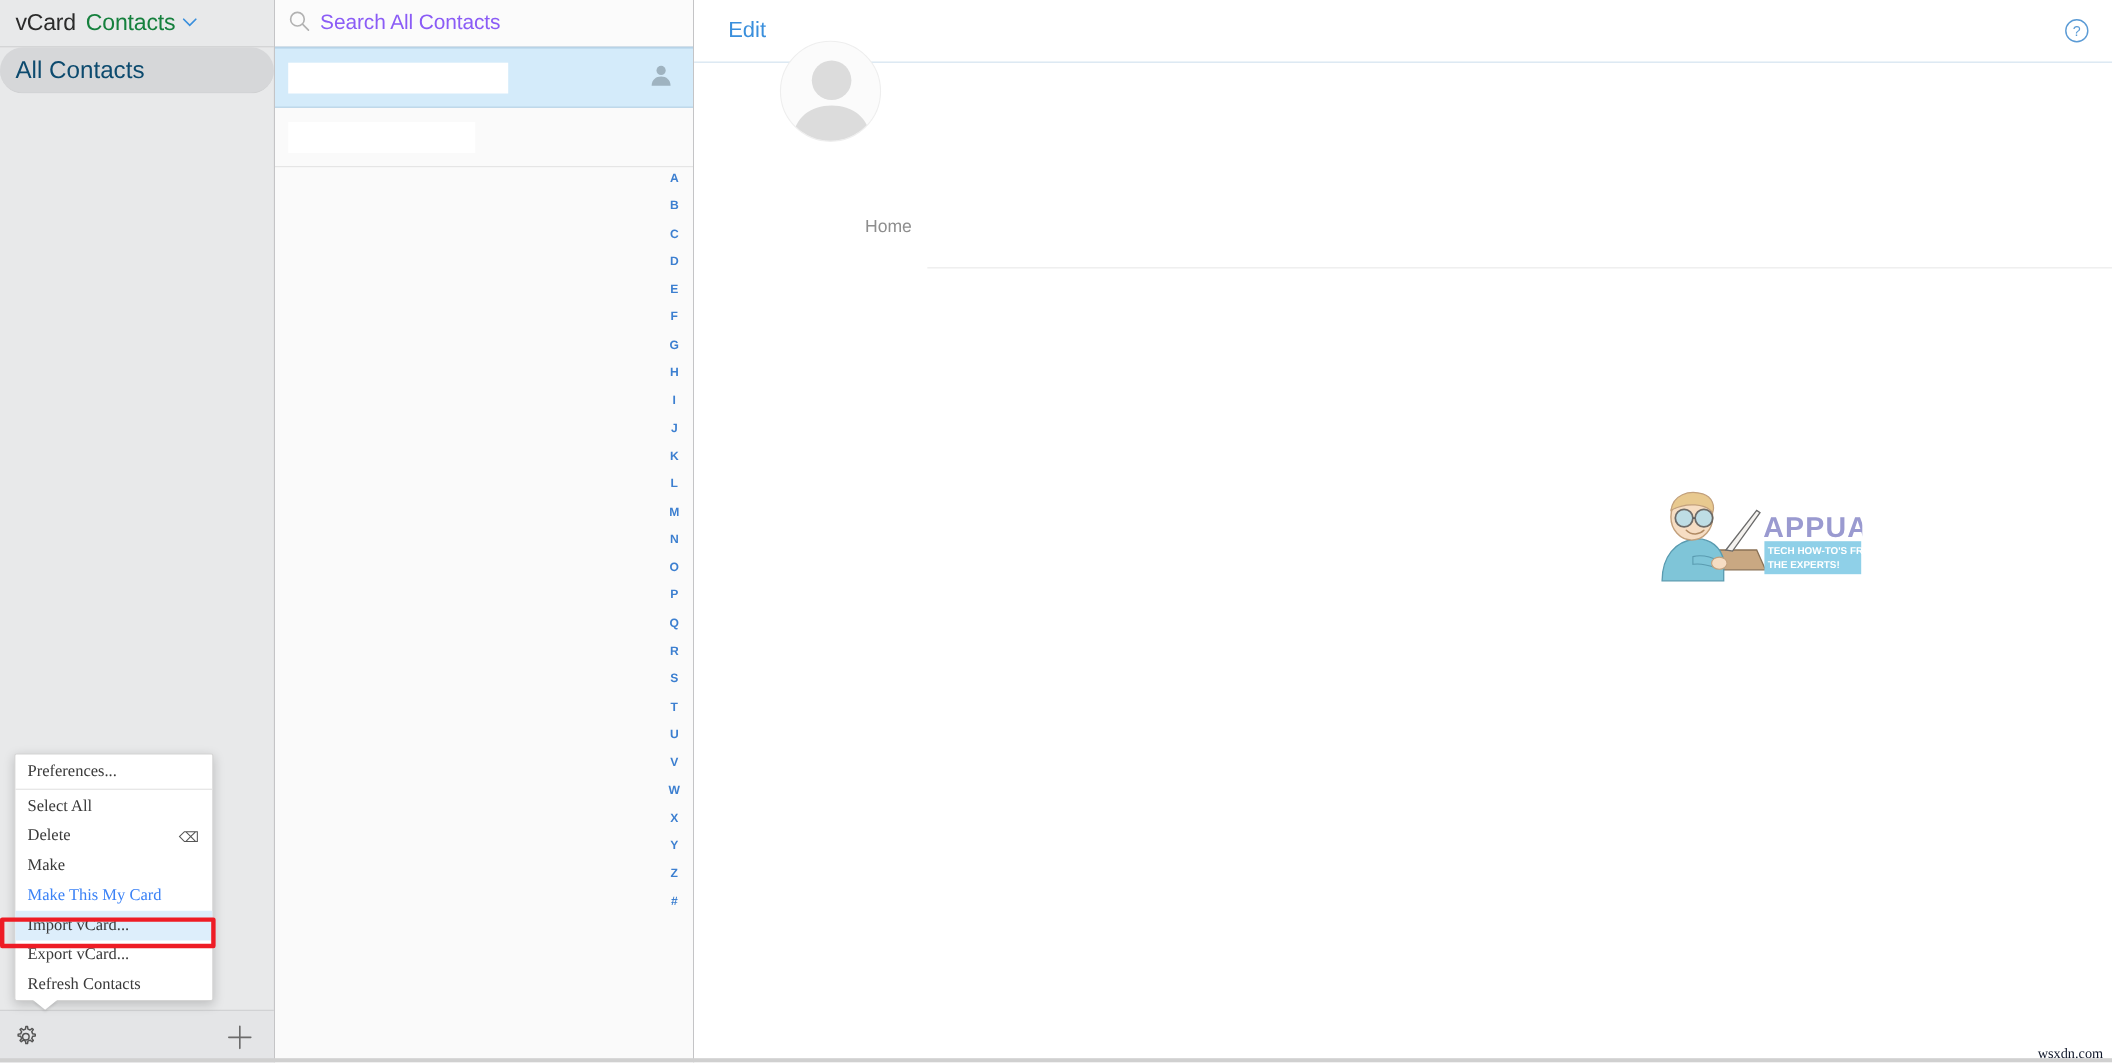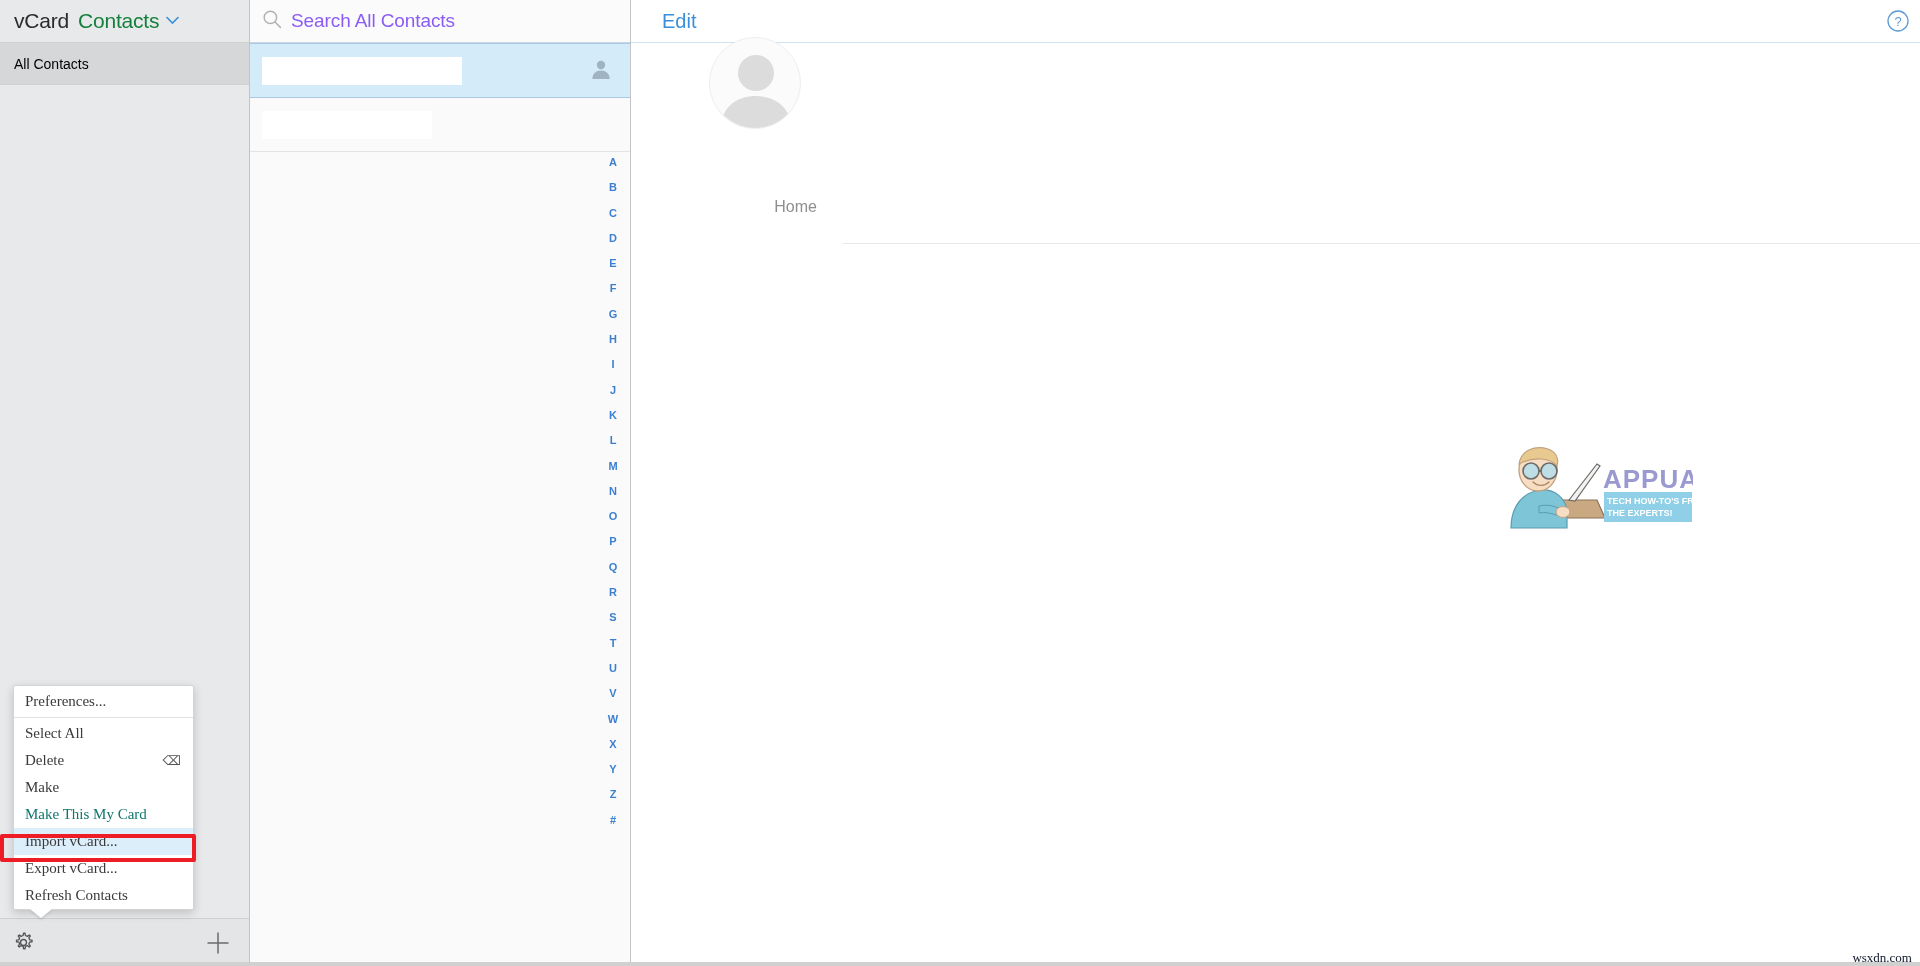--- a/index.html
+++ b/index.html
@@ -36,23 +36,24 @@
     margin-left: 9px; letter-spacing: -0.2px;
   }
   .brand-chevron {
     margin-left: 7px; color: #3a8fdc; font-size: 13px;
     display: inline-block; transform: translateY(-1px);
   }
   .group-row {
     height: 42px;
     display: flex; align-items: center;
     padding-left: 14px;
-    font-size: 14px; color: #000000;
+    font-size: 22px; color: #0c4a6e;
     background: #d6d7d9;
     border-bottom: 1px solid #cfd0d2;
+    border-radius: 21px;
   }
   .sidebar-body { position: absolute; top: 86px; bottom: 48px; left: 0; right: 0; }
 
   .sidebar-footer {
     position: absolute; left: 0; bottom: 0;
     width: 249px; height: 48px;
     background: #e4e5e7;
     border-top: 1px solid #cfd0d2;
     display: flex; align-items: center; justify-content: space-between;
     padding: 0 18px 0 12px;
@@ -75,21 +76,21 @@
     font-family: Liberation Serif, serif;
   }
   .menu-item {
     height: 27px;
     display: flex; align-items: center; justify-content: space-between;
     padding: 0 12px 0 11px;
     white-space: nowrap;
     cursor: pointer;
   }
   .menu-item.first { height: 30px; }
-  .menu-item.disabled { color: #0f766e; cursor: default; }
+  .menu-item.disabled { color: #3b82f6; cursor: default; }
   .menu-item.highlighted { background: #ddeefb; }
   .menu-sep { height: 1px; background: #e2e2e2; margin: 1px 0 2px 0; }
   .menu-shortcut { color: #555; font-size: 13px; line-height: 1; }
   .menu-tail {
     position: absolute;
     left: 16px; bottom: -9px;
     width: 0; height: 0;
     border-left: 11px solid transparent;
     border-right: 11px solid transparent;
     border-top: 9px solid #ffffff;
@@ -153,39 +154,39 @@
   }
   .alpha-index span { line-height: 25.3px; cursor: pointer; }
 
   
   .detail {
     flex: 1 1 auto; height: 966px;
     background: #ffffff;
     position: relative;
   }
   .detail-header {
-    height: 43px;
+    height: 57px;
     border-bottom: 1px solid #cfe0ee;
     display: flex; align-items: center; justify-content: space-between;
-    padding: 0 10px 0 31px;
+    padding: 0 20px 0 31px;
     background: #ffffff;
     text-align: center;
   }
   .edit-link { font-size: 20px; color: #3a8fdc; cursor: pointer; }
   .help-btn { cursor: pointer; line-height: 0; }
 
   .avatar {
     position: absolute; left: 78px; top: 37px;
     width: 92px; height: 92px; border-radius: 50%;
     background: #fbfbfb; border: 1px solid #eeeeee;
     overflow: hidden;
   }
   .field-row {
     position: absolute;
-    left: 0; right: 0;
+    left: 12px; right: 0;
     display: flex; align-items: flex-end;
   }
   .field-label {
     width: 200px; text-align: right;
     font-size: 16px; color: #8e8e8e;
     padding-right: 14px;
   }
   .field-value { flex: 1 1 auto; }
   .field-divider {
     position: absolute;

